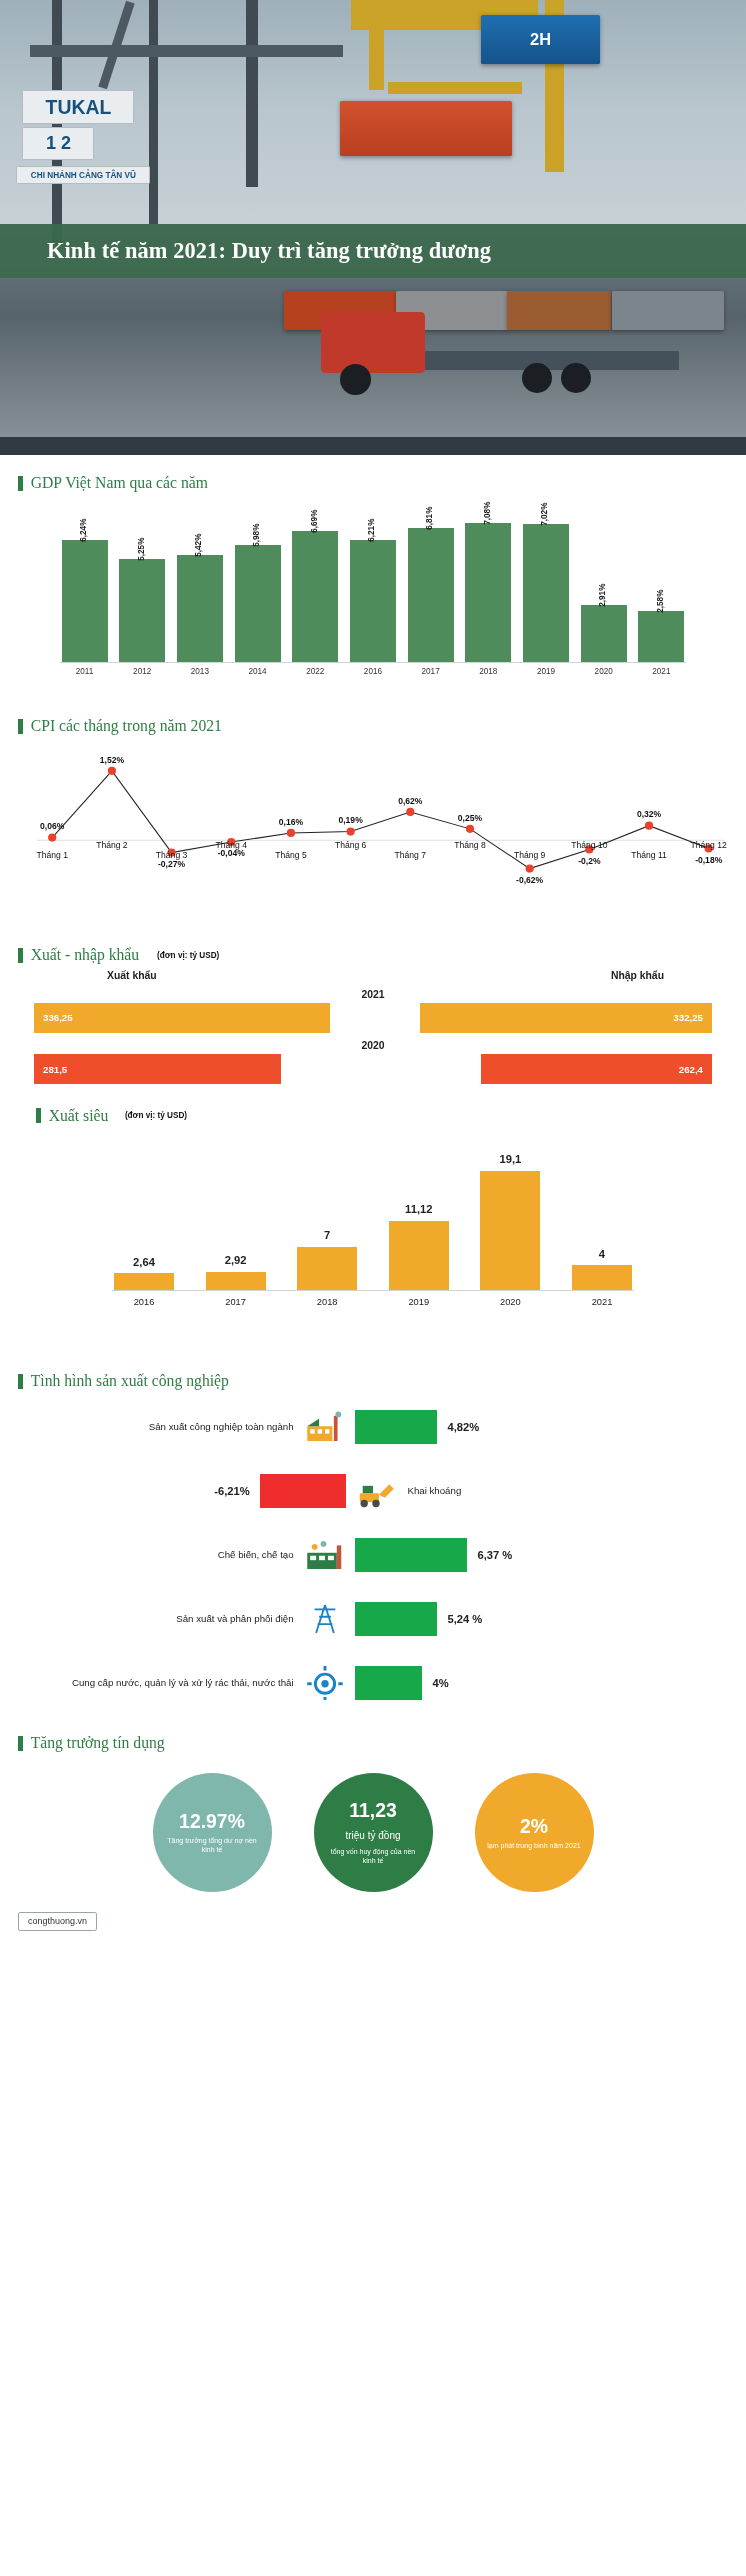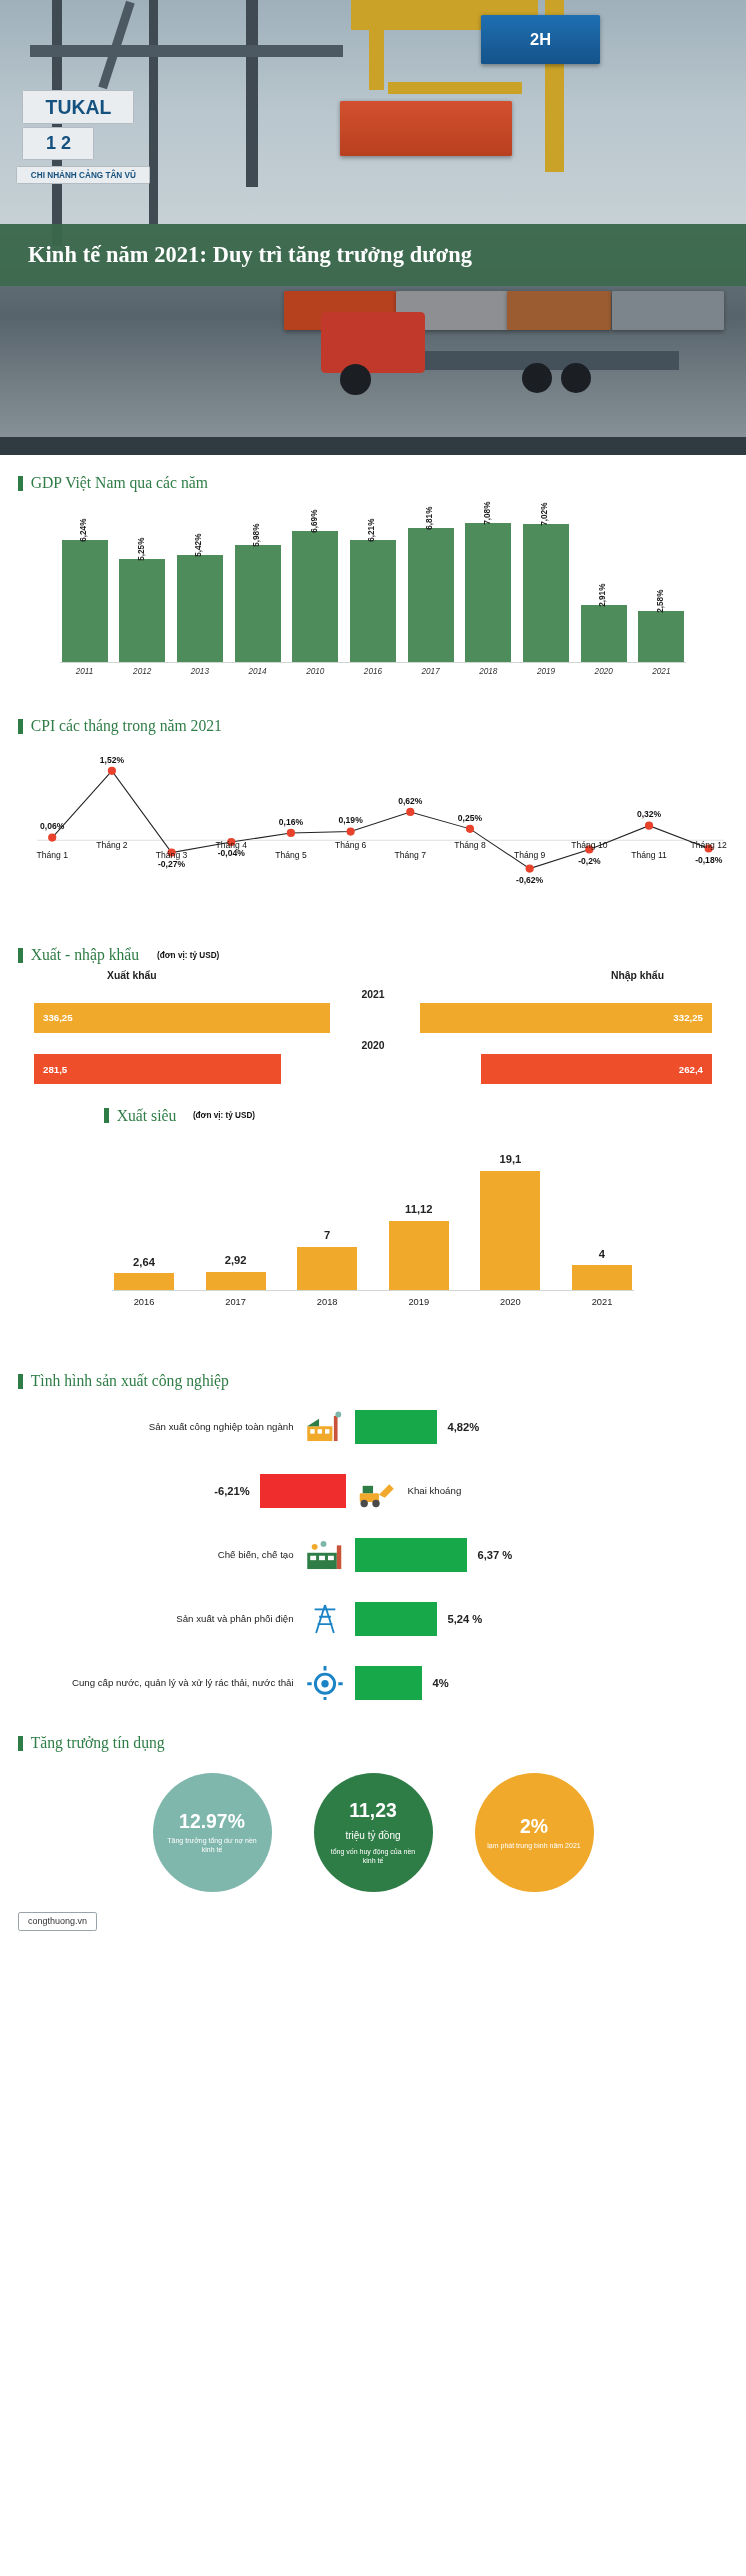--- a/index.html
+++ b/index.html
@@ -25,46 +25,46 @@
   .crane-leg { position:absolute; background:#3f4a52; }
   .crane-beam { position:absolute; background:#4c5862; }
   .crane-yellow { position:absolute; background:#c9a227; }
   .container-box { position:absolute; border-radius:1.5px; box-shadow: 0 1.5px 4.5px rgba(0,0,0,.35); }
   .truck-cab { position:absolute; background:#c0392b; border-radius:4.5px; }
   .truck-bed { position:absolute; background:#44505a; }
   .truck-wheel { position:absolute; background:#1b1f23; border-radius:50%; }
   .sign-white { position:absolute; background:#e9edef; border:1.5px solid #b3bcc2; border-radius:1.5px;
     color:#15517f; font-weight:bold; display:flex; align-items:center; justify-content:center; }
   .hero-band {
-    position: absolute; left: 0; top: 224px; width: 746px; height: 62px;
+    position: absolute; left: 0; top: 224px; width: 746px; height: 54px;
     background: rgba(58,106,74,0.88);
-    display: flex; align-items: center;
+    display: flex; align-items: center; padding-left: 19px;
   }
   .hero-title {
     color: #ffffff; font-size: 22.4px; font-weight: bold; padding-left: 28px;
     letter-spacing: 0.1px; font-family: "Liberation Serif", serif;
   }
   .hero-bottom-strip { position:absolute; left:0; top:437px; width:746px; height:18.7px; background:#2f3a41; }
 
   
   .sec-head { display:flex; align-items:center; gap:7.5px; padding: 19.4px 0 4.5px 18px; }
   .sec-head .tick { width: 5.2px; height: 15px; background: #2f7d46; display:block; }
   .sec-head .txt { font-size: 15.7px; color: #2f7d46; font-family:"Liberation Serif", serif; }
-  .sec-head.indent { padding-left: 104px; }
+  .sec-head.indent { padding-left: 36px; }
 
   
   .gdp-wrap { position: relative; width: 746px; height: 201px; padding: 6px 45px 0 45px; }
   .gdp-plot { position: relative; height: 160px; border-bottom: 0.7px solid #cfd6d2; margin-left: 15px; margin-right: 15px; }
   .gdp-cols { position:absolute; left:0; right:0; bottom:0; height:100%; display:flex; align-items:flex-end; justify-content:space-between; }
   .gdp-col { width: 49px; display:flex; flex-direction:column; align-items:center; justify-content:flex-end; }
   .gdp-val { font-size: 8.2px; font-weight:bold; color:#1d1d1d; transform: rotate(-90deg); transform-origin: center;
              white-space:nowrap; margin-bottom: 4.5px; height: 10.4px; }
   .gdp-bar { width: 46px; background: linear-gradient(180deg,#4e8c5b,#3f7a4d); }
   .gdp-axis { display:flex; justify-content:space-between; margin: 4.5px 15px 0 15px; }
-  .gdp-axis span { width:49px; text-align:center; font-size:8.2px; color:#333;font-style:italic; }
+  .gdp-axis span { width:49px; text-align:center; font-size:8.2px; color:#333; }
 
   
   .cpi-wrap { position: relative; width: 746px; height: 187px; }
   .cpi-svg { position:absolute; left:0; top:0; }
 
   
   .unit-note { font-size: 8.2px; font-weight:bold; color:#111; }
   .xnk-head { display:flex; justify-content:space-between; padding: 1.5px 82px 0 82px; }
   .xnk-head div { font-size: 10.4px; font-weight: bold; margin-left: 25px; }
   .xnk-year { text-align:center; font-size:10.4px; font-weight:bold; margin: 7.5px 0 3px; }
@@ -213,21 +213,21 @@
             <div class="gdp-val">2,58%</div>
             <div class="gdp-bar" style="height: 51px; background: rgb(78, 140, 91);"></div>
           </div>
         </div>
     </div>
     <div class="gdp-axis" id="gdp-axis">
         <span>2011</span>
         <span>2012</span>
         <span>2013</span>
         <span>2014</span>
-        <span>2010</span>
+        <span>2022</span>
         <span>2016</span>
         <span>2017</span>
         <span>2018</span>
         <span>2019</span>
         <span>2020</span>
         <span>2021</span>
       </div>
   </div>
 
   <div class="sec-head">

